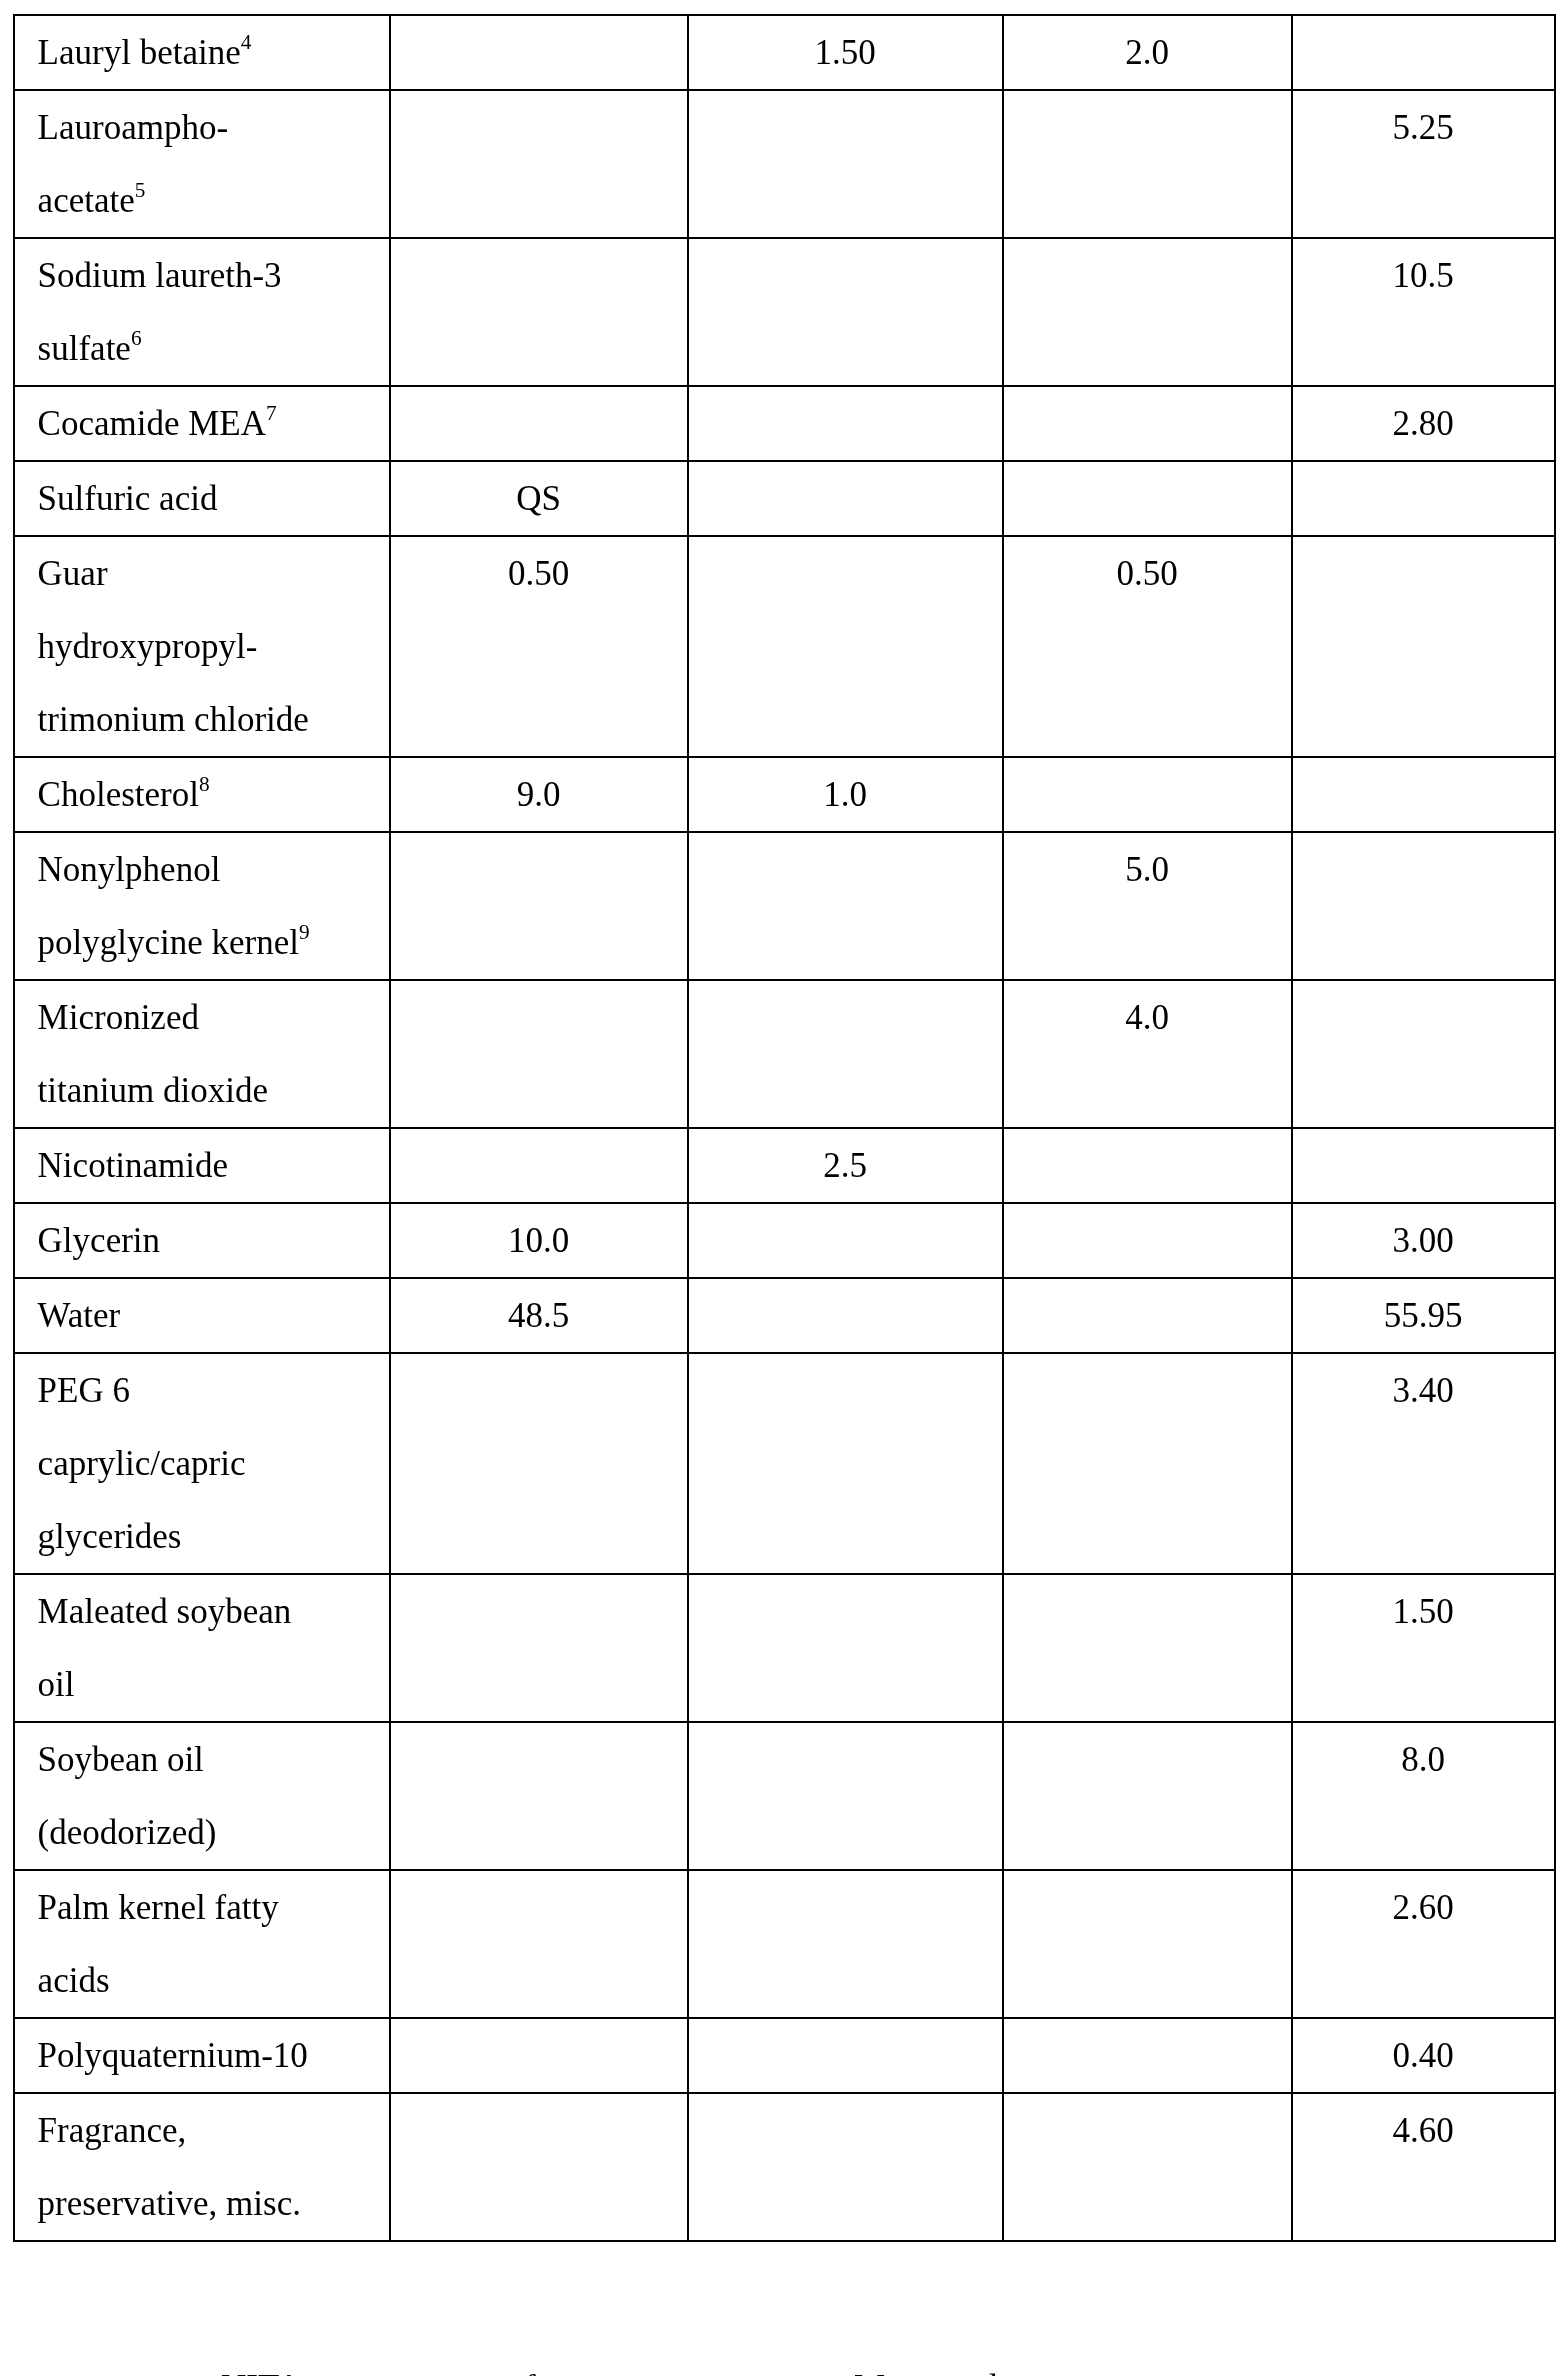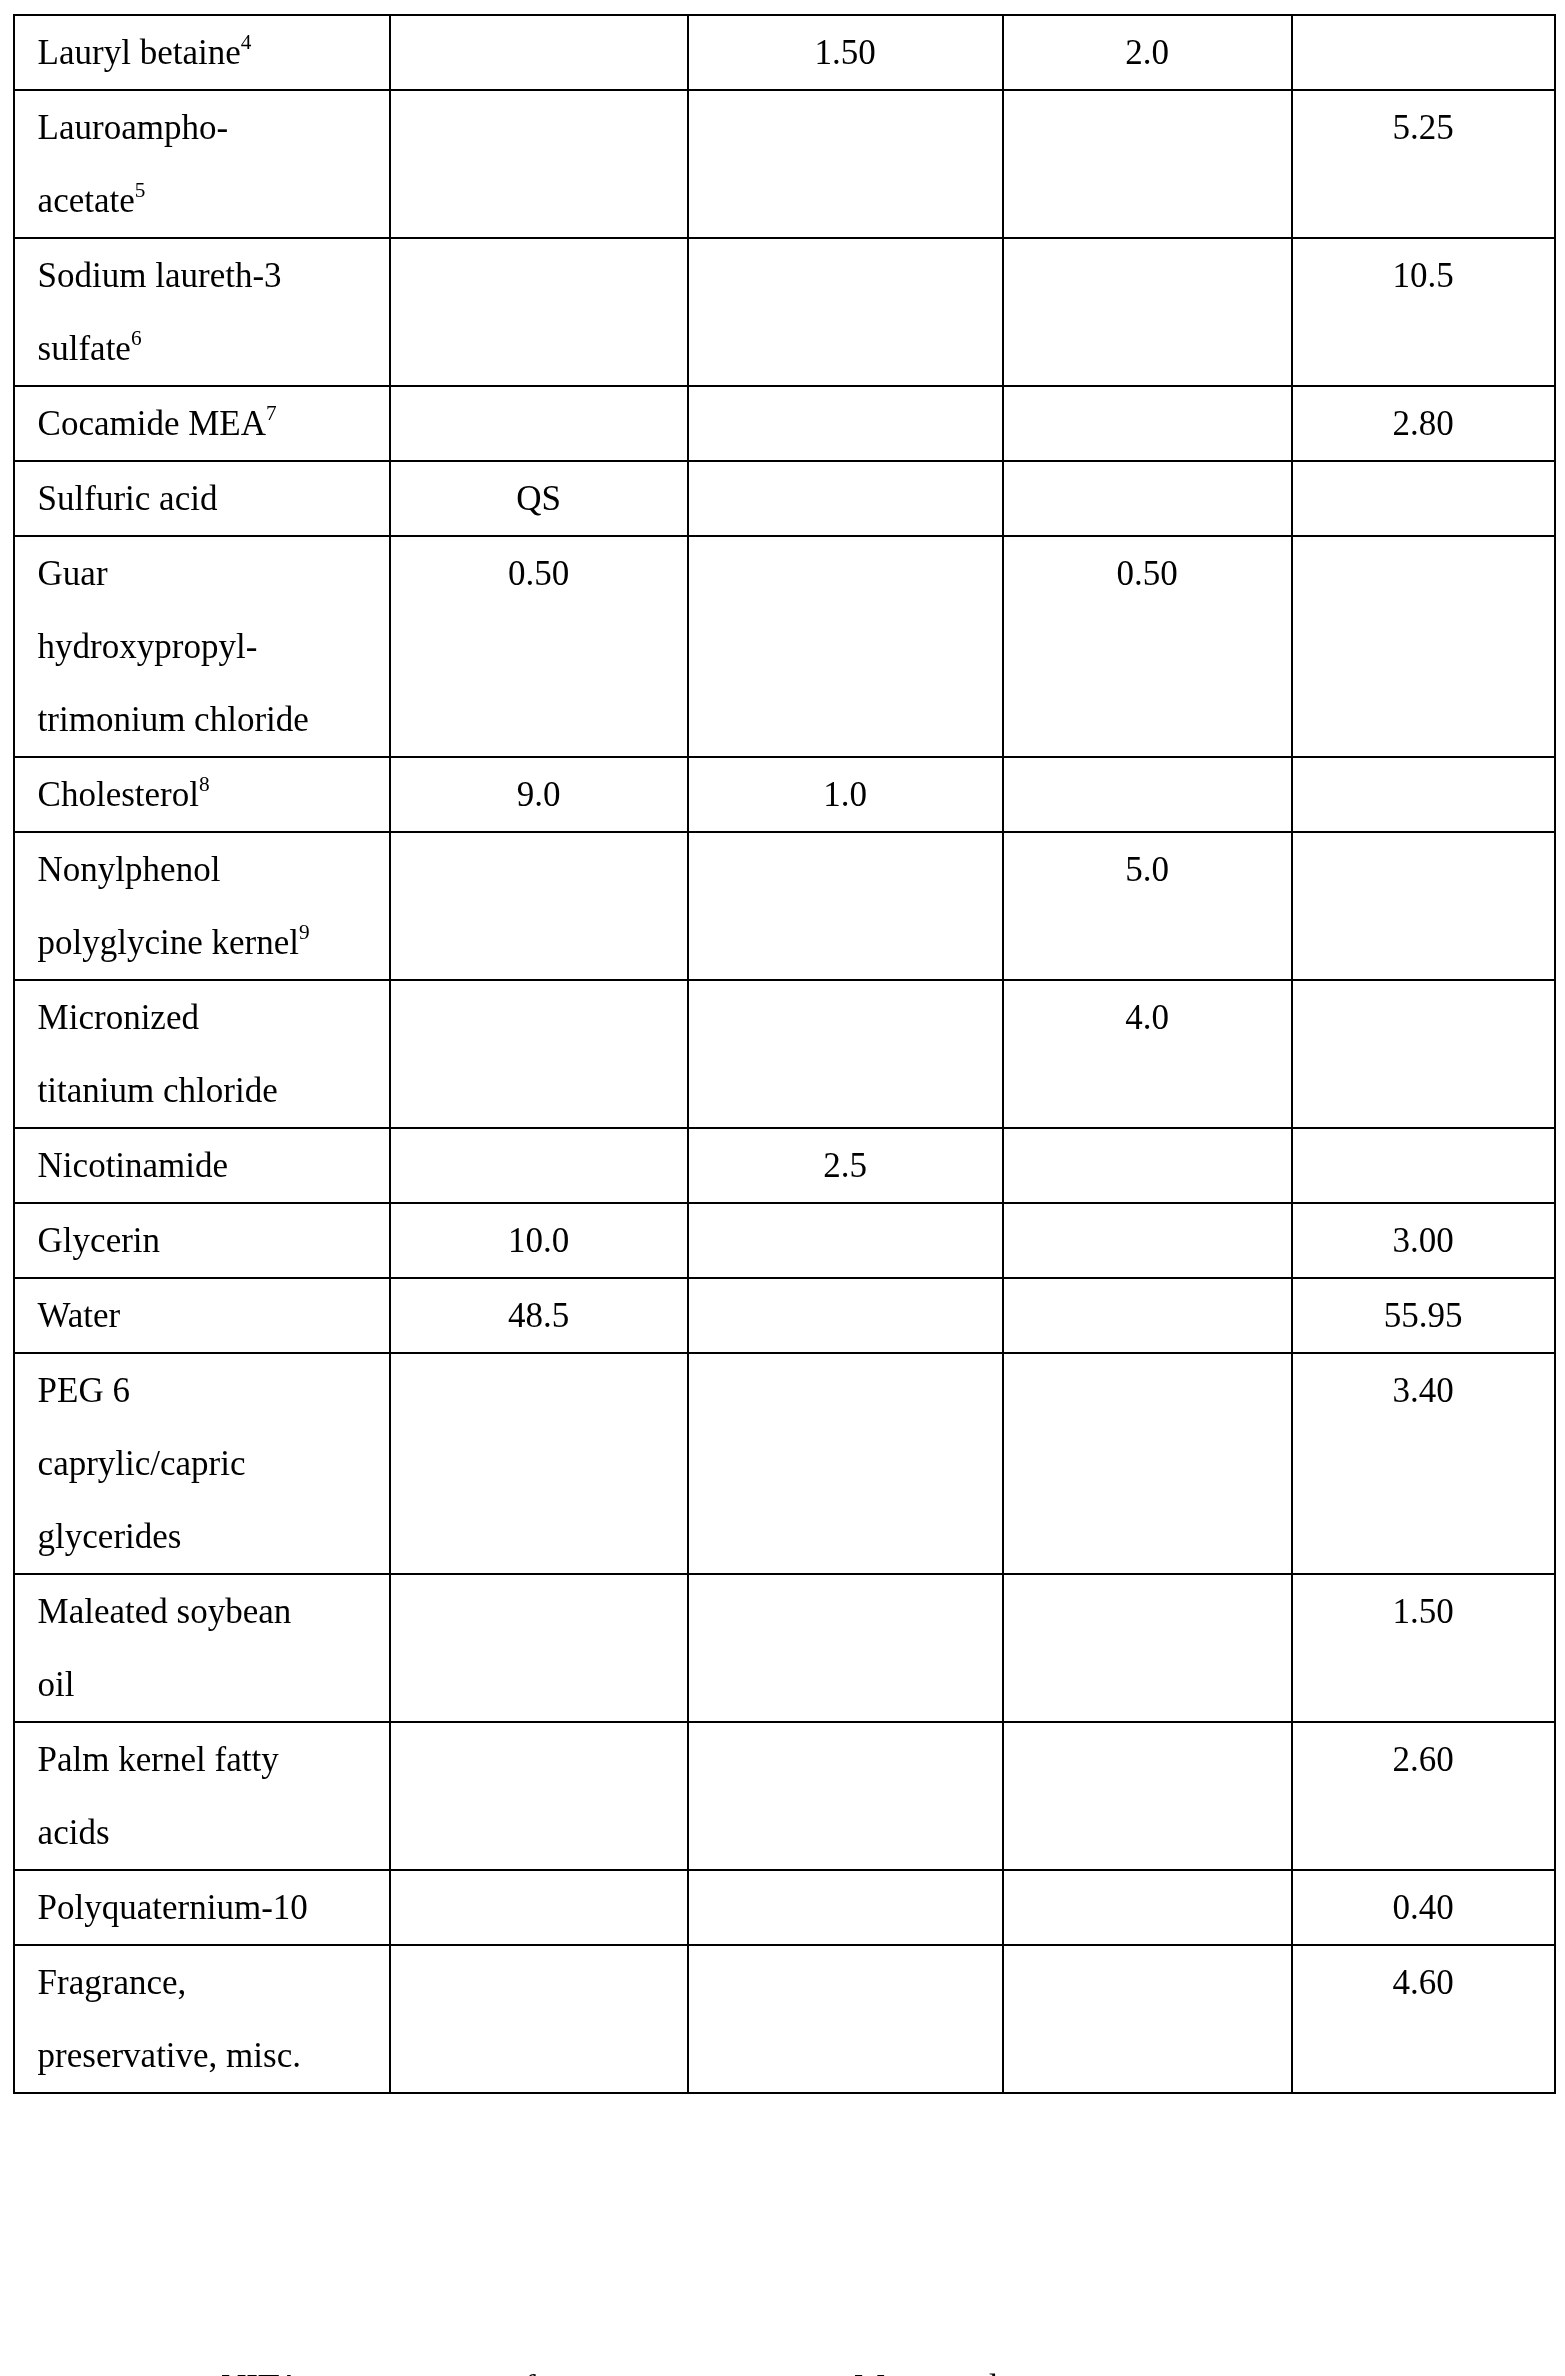--- a/index.html
+++ b/index.html
@@ -91,21 +91,21 @@
         <td class="num"></td>
       </tr>
       <tr>
         <td><span>Nonylphenol</span><br><span>polyglycine kernel</span><sup>9</sup></td>
         <td class="num"></td>
         <td class="num"></td>
         <td class="num">5.0</td>
         <td class="num"></td>
       </tr>
       <tr>
-        <td><span>Micronized</span><br><span>titanium chloride</span></td>
+        <td><span>Micronized</span><br><span>titanium dioxide</span></td>
         <td class="num"></td>
         <td class="num"></td>
         <td class="num">4.0</td>
         <td class="num"></td>
       </tr>
       <tr>
         <td><span>Nicotinamide</span></td>
         <td class="num"></td>
         <td class="num">2.5</td>
         <td class="num"></td>
@@ -133,20 +133,27 @@
         <td class="num">3.40</td>
       </tr>
       <tr>
         <td><span>Maleated soybean</span><br><span>oil</span></td>
         <td class="num"></td>
         <td class="num"></td>
         <td class="num"></td>
         <td class="num">1.50</td>
       </tr>
       <tr>
+        <td><span>Soybean oil</span><br><span>(deodorized)</span></td>
+        <td class="num"></td>
+        <td class="num"></td>
+        <td class="num"></td>
+        <td class="num">8.0</td>
+      </tr>
+      <tr>
         <td><span>Palm kernel fatty</span><br><span>acids</span></td>
         <td class="num"></td>
         <td class="num"></td>
         <td class="num"></td>
         <td class="num">2.60</td>
       </tr>
       <tr>
         <td><span>Polyquaternium-10</span></td>
         <td class="num"></td>
         <td class="num"></td>

